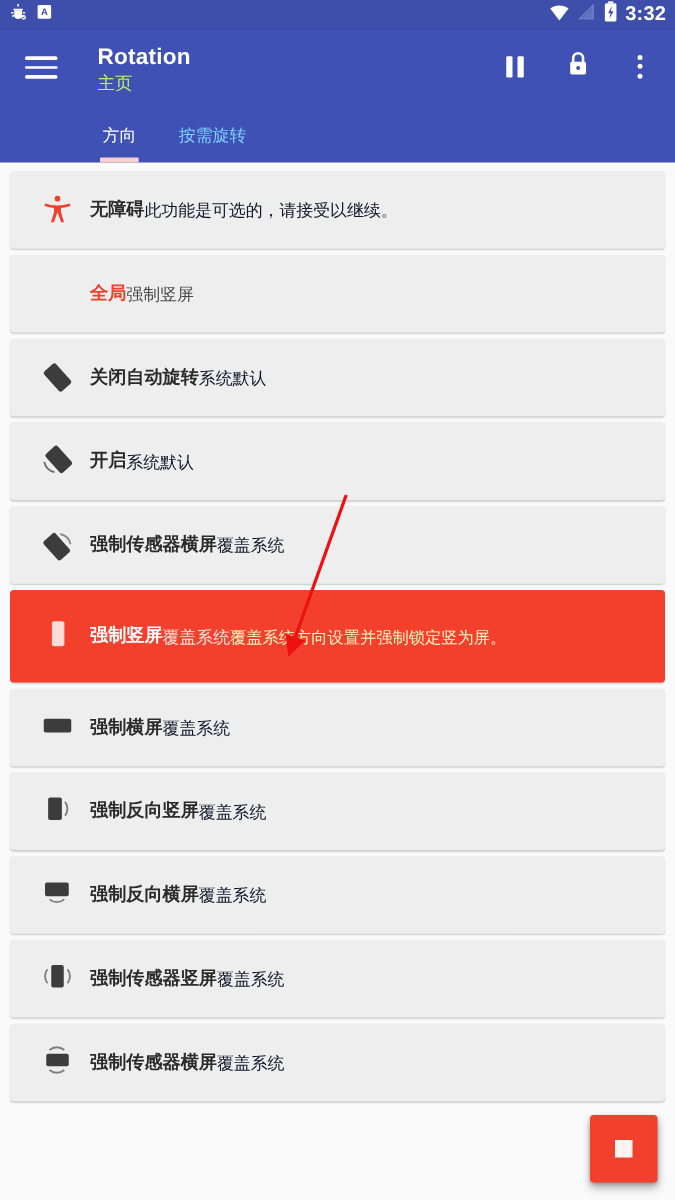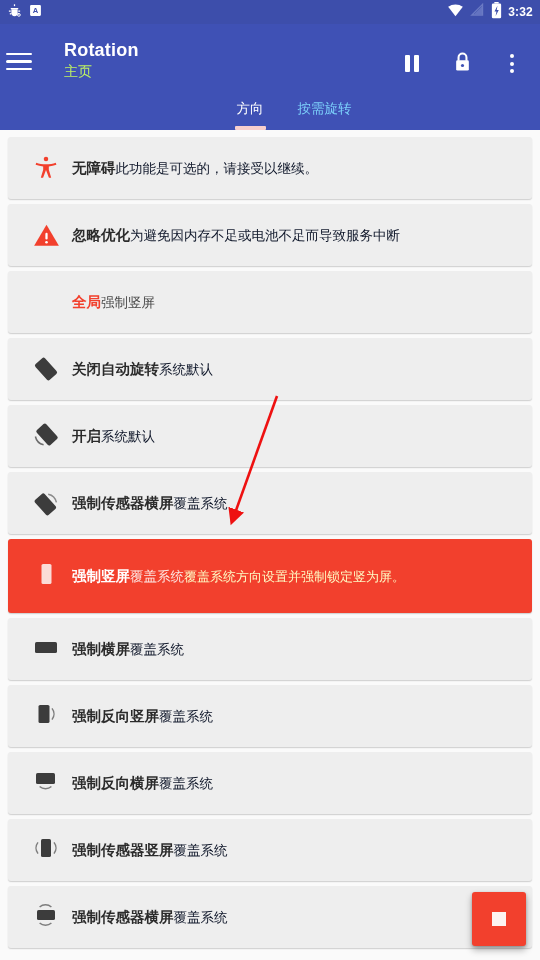--- a/index.html
+++ b/index.html
@@ -12,46 +12,46 @@
   #screen { position: relative; width: 540px; height: 960px; overflow: hidden; background:#fafafa; }
 
   
   .statusbar {
     height: 24px; background: #3f51b5e0; background:#3d4eab;
     display: flex; align-items: center; padding: 0 7px;
     color: #fff;
   }
   .sb-left { display:flex; align-items:center; gap:7px; }
   .sb-right { margin-left:auto; display:flex; align-items:center; gap:6px; }
-  .sb-clock { font-size: 12px; font-weight: bold; letter-spacing: .2px; color:#fff; }
+  .sb-clock { font-size: 16px; font-weight: bold; letter-spacing: .2px; color:#fff; }
 
   
   .appbar {
     position: relative;
     background: #3f51b5;
     height: 106px;
     color: #fff;
   }
-  .appbar-top { display:flex; align-items:center; padding: 9px 12px 0 4px; height: 62px; }
+  .appbar-top { display:flex; align-items:flex-start; padding: 9px 12px 0 18px; height: 62px; }
   .hamburger { width: 34px; height: 34px; margin-top: 4px; margin-left: 2px; display:flex; flex-direction:column; justify-content:center; gap:5px; }
   .hamburger i { display:block; height:2.5px; background:#fff; border-radius:2px; width: 26px; }
   .titlewrap { margin-left: 24px; margin-top: 2px; }
   .apptitle { font-size: 18px; font-weight: bold; line-height: 21px; letter-spacing:.2px; }
   .appsub { font-size: 14px; line-height: 19px; color:#bef264; margin-top:1px; }
   .appbar-actions { margin-left:auto; display:flex; align-items:center; gap: 26px; padding-top: 8px; padding-right: 4px; }
   .ic-btn { width: 24px; height: 24px; display:flex; align-items:center; justify-content:center; }
 
   .pause { display:flex; gap:4px; }
   .pause i { width:5px; height:17px; background:#fff; border-radius:1px; display:block; }
 
   .dots { display:flex; flex-direction:column; gap:3.5px; align-items:center; }
   .dots i { width:4px; height:4px; border-radius:50%; background:#fff; display:block; }
 
   
-  .tabs { display:flex; align-items:flex-end; height: 44px; padding-left: 82px; justify-content: center; }
+  .tabs { display:flex; align-items:flex-end; height: 44px; padding-left: 82px; }
   .tab { font-size: 13.5px; color:#7dd3fc; padding: 0 0 12px 0; margin-right: 34px; position:relative; }
   .tab.active { color:#ffffff; }
   .tab.active::after {
     content:""; position:absolute; left:-2px; right:-2px; bottom: 0px;
     height: 4px; background:#f7cfcd; border-radius:1px;
   }
 
   
   .list { padding: 4px 0 0 0; }
   .card {
@@ -199,35 +199,20 @@
             <path d="M21 7.2c-2.6.9-5.6 1.4-9 1.4S5.6 8.1 3 7.2L2.4 9c2.2.8 4.6 1.3 7 1.5v3.1L7.2 21h2.1l2.1-5.6.6-1.6.6 1.6L14.7 21h2.1l-2.2-7.4v-3.1c2.4-.2 4.8-.7 7-1.5z"></path>
           </svg>
         </span>
       </div>
       <div class="text-cell">
         <div class="row-title">无障碍</div>
         <div class="row-sub">此功能是可选的，请接受以继续。</div>
       </div>
     </div>
 
-    <div class="card">
-      <div class="icon-cell">
-        <span class="warn">
-          <svg width="27" height="27" viewBox="0 0 24 24">
-            <path d="M12 2.4 23 21H1z" fill="#f2402d"></path>
-            <rect x="11" y="9.6" width="2" height="6" fill="#fff" rx="1"></rect>
-            <circle cx="12" cy="18" r="1.15" fill="#fff"></circle>
-          </svg>
-        </span>
-      </div>
-      <div class="text-cell">
-        <div class="row-title">忽略优化</div>
-        <div class="row-sub">为避免因内存不足或电池不足而导致服务中断</div>
-      </div>
-    </div>
 
     <div class="card">
       <div class="icon-cell"></div>
       <div class="text-cell">
         <div class="row-title accent">全局</div>
         <div class="row-sub plain">强制竖屏</div>
       </div>
     </div>
 
     <div class="card">

